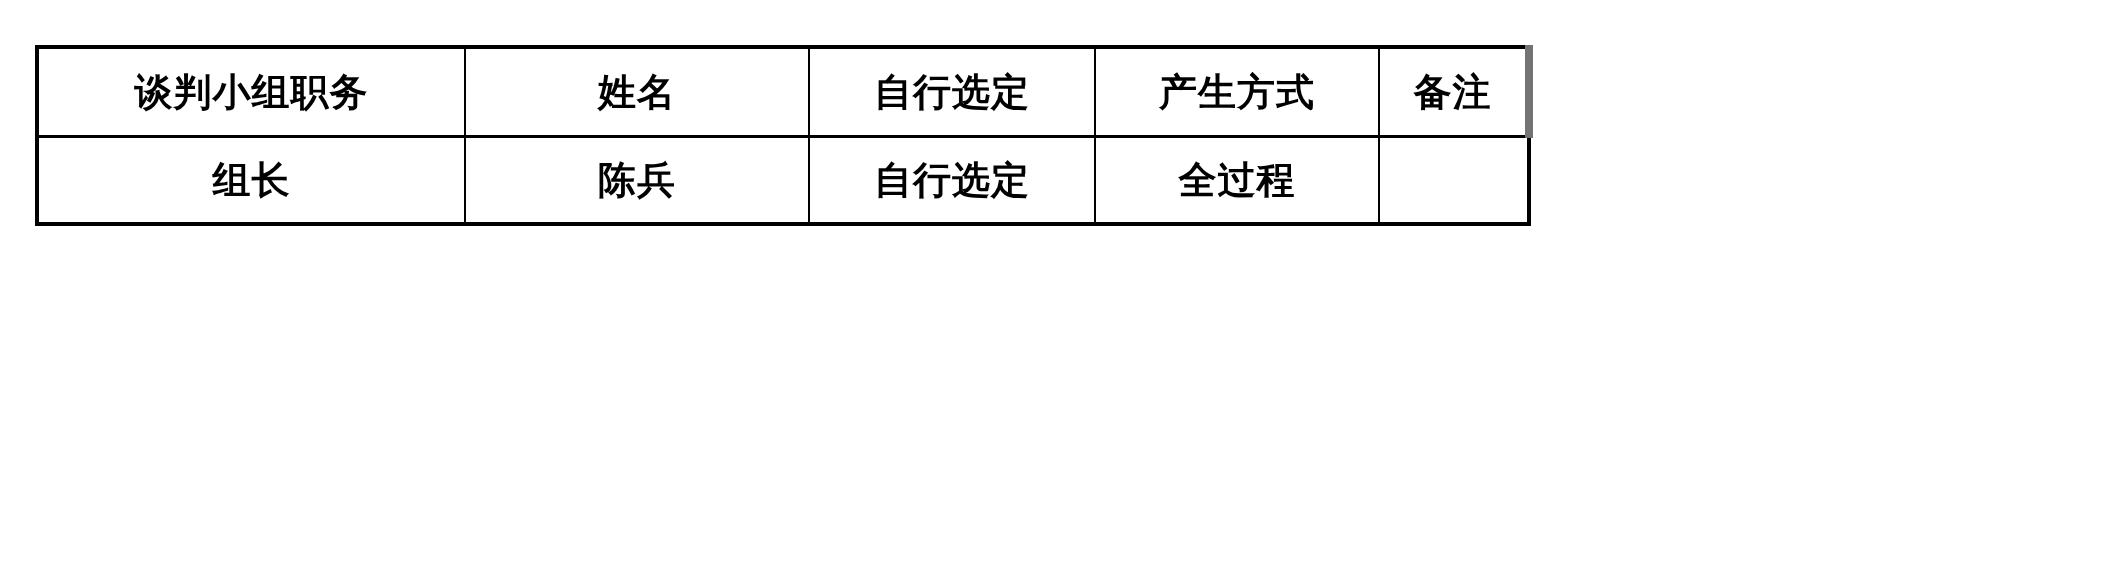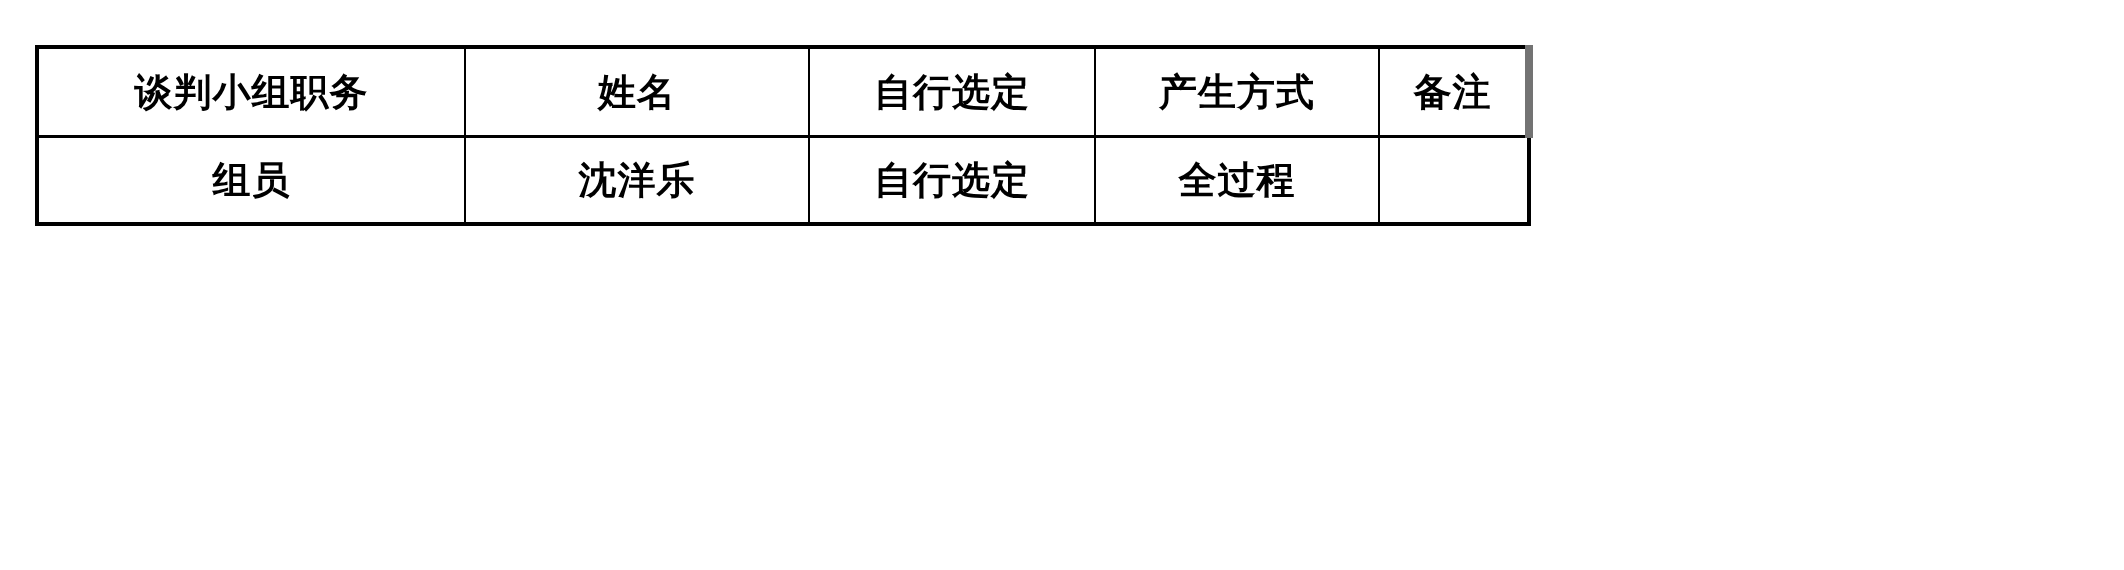--- a/index.html
+++ b/index.html
@@ -127,24 +127,24 @@
             <span class="cell-text">产生方式</span>
           </th>
           <th>
             <span class="cell-text">备注</span>
           </th>
         </tr>
       </thead>
       <tbody>
         <tr>
           <td>
-            <span class="cell-text">组员</span>
+            <span class="cell-text">组长</span>
           </td>
           <td>
-            <span class="cell-text">沈洋乐</span>
+            <span class="cell-text">陈兵</span>
           </td>
           <td>
             <span class="cell-text">自行选定</span>
           </td>
           <td>
             <span class="cell-text">全过程</span>
           </td>
           <td>
             <span class="cell-text"></span>
           </td>

